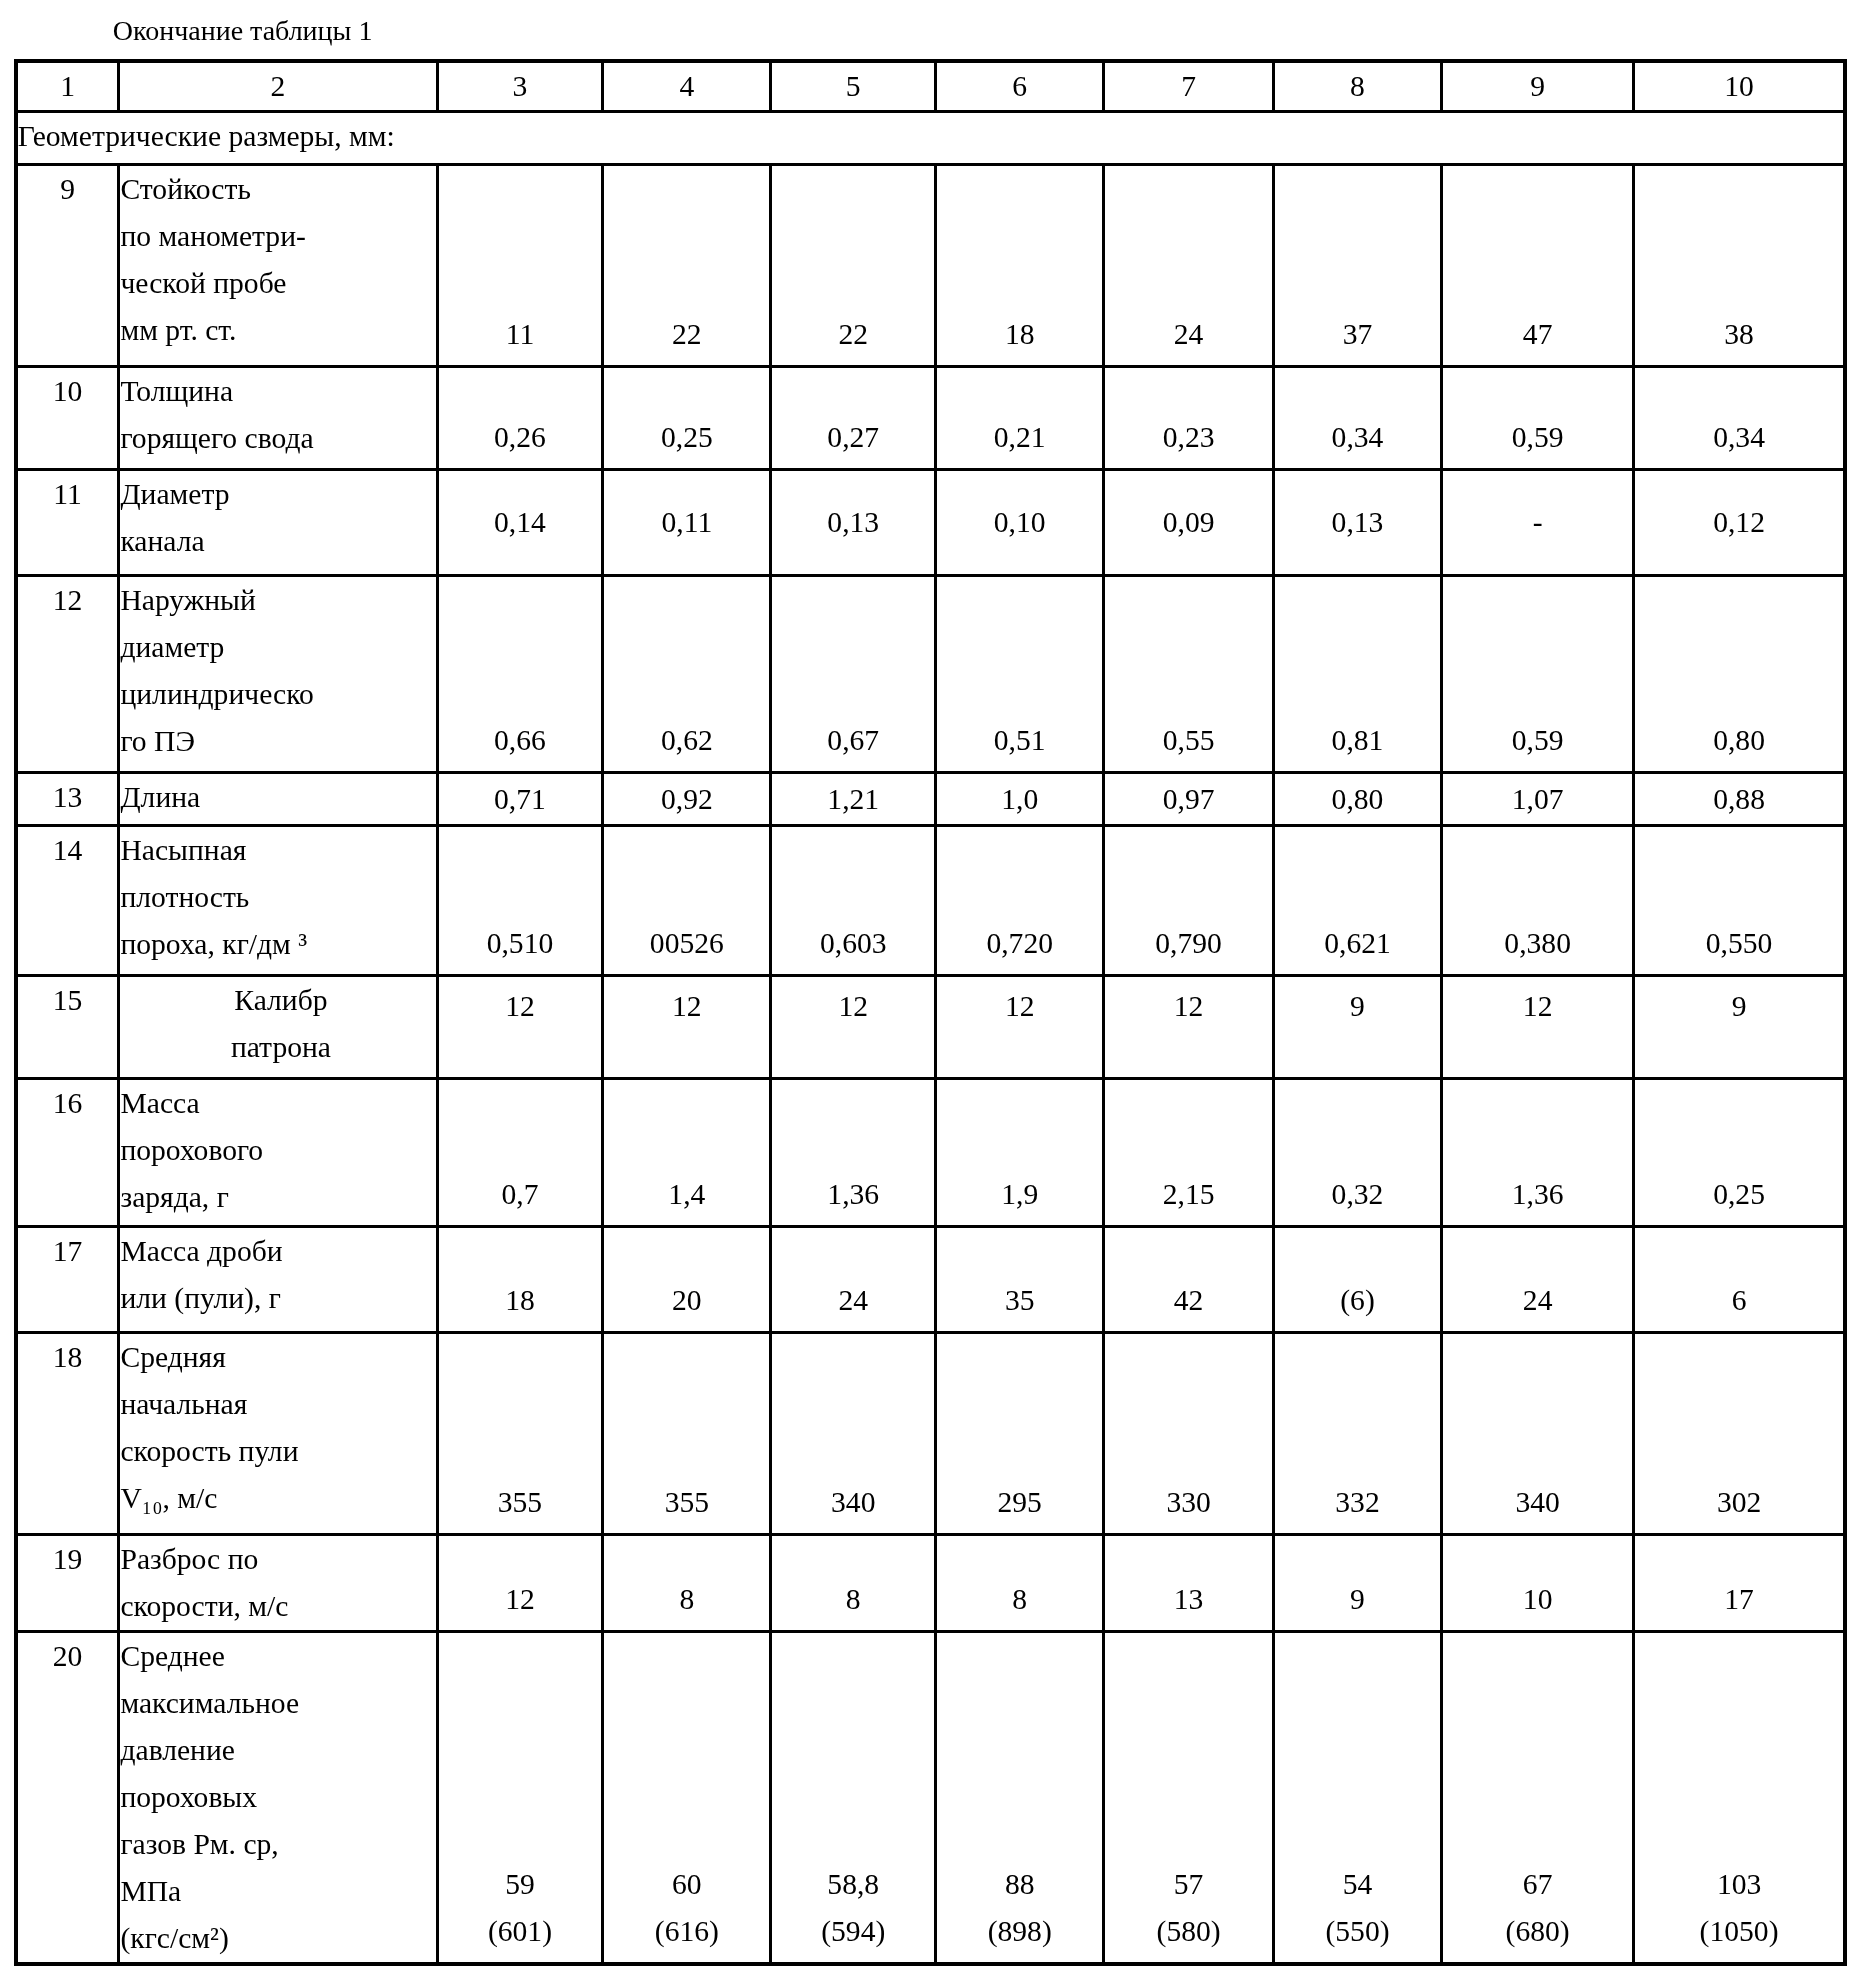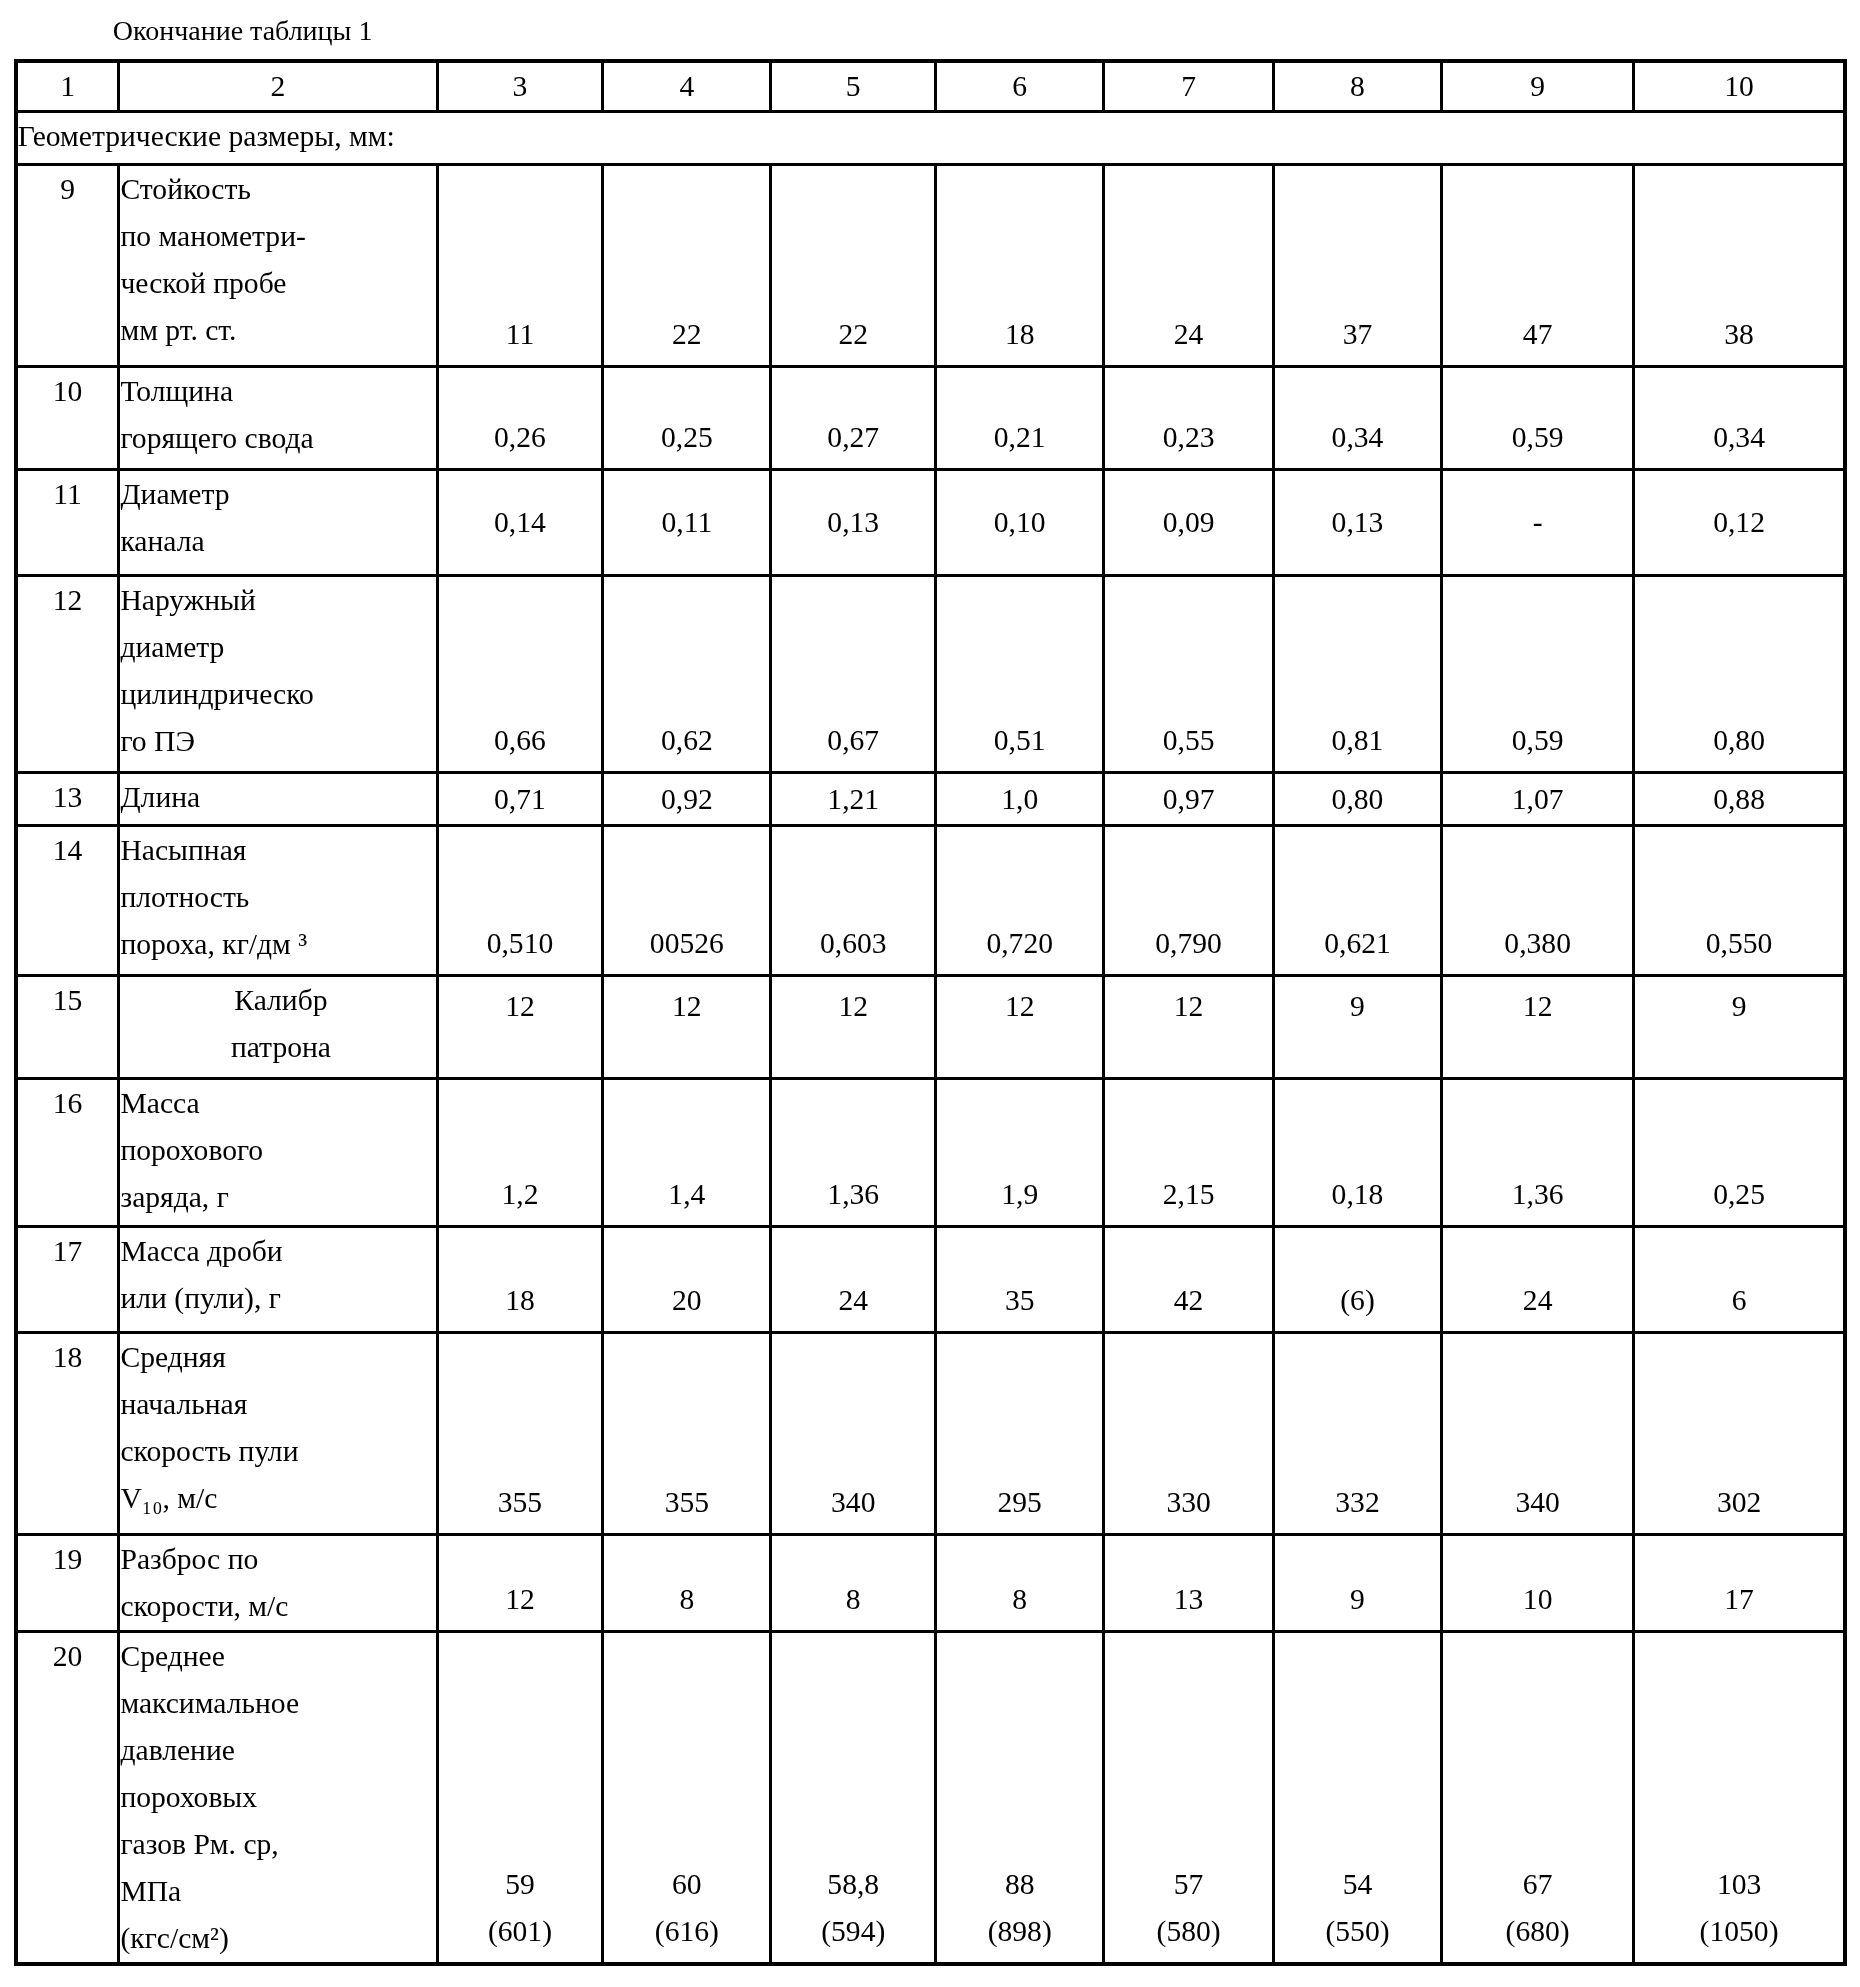--- a/index.html
+++ b/index.html
@@ -172,26 +172,26 @@
       <td class="c-val">9</td>
       <td class="c-val">12</td>
       <td class="c-val">9</td>
     </tr>
 
     <tr class="vb r16" style="height:148px">
       <td class="c-num">16</td>
       <td class="c-label">Масса
 порохового
 заряда, г</td>
-      <td class="c-val">1,2</td>
+      <td class="c-val">0,7</td>
       <td class="c-val">1,4</td>
       <td class="c-val">1,36</td>
       <td class="c-val">1,9</td>
       <td class="c-val">2,15</td>
-      <td class="c-val">0,18</td>
+      <td class="c-val">0,32</td>
       <td class="c-val">1,36</td>
       <td class="c-val">0,25</td>
     </tr>
 
     <tr class="vb r17" style="height:106px">
       <td class="c-num">17</td>
       <td class="c-label">Масса дроби
 или (пули), г</td>
       <td class="c-val">18</td>
       <td class="c-val">20</td>

